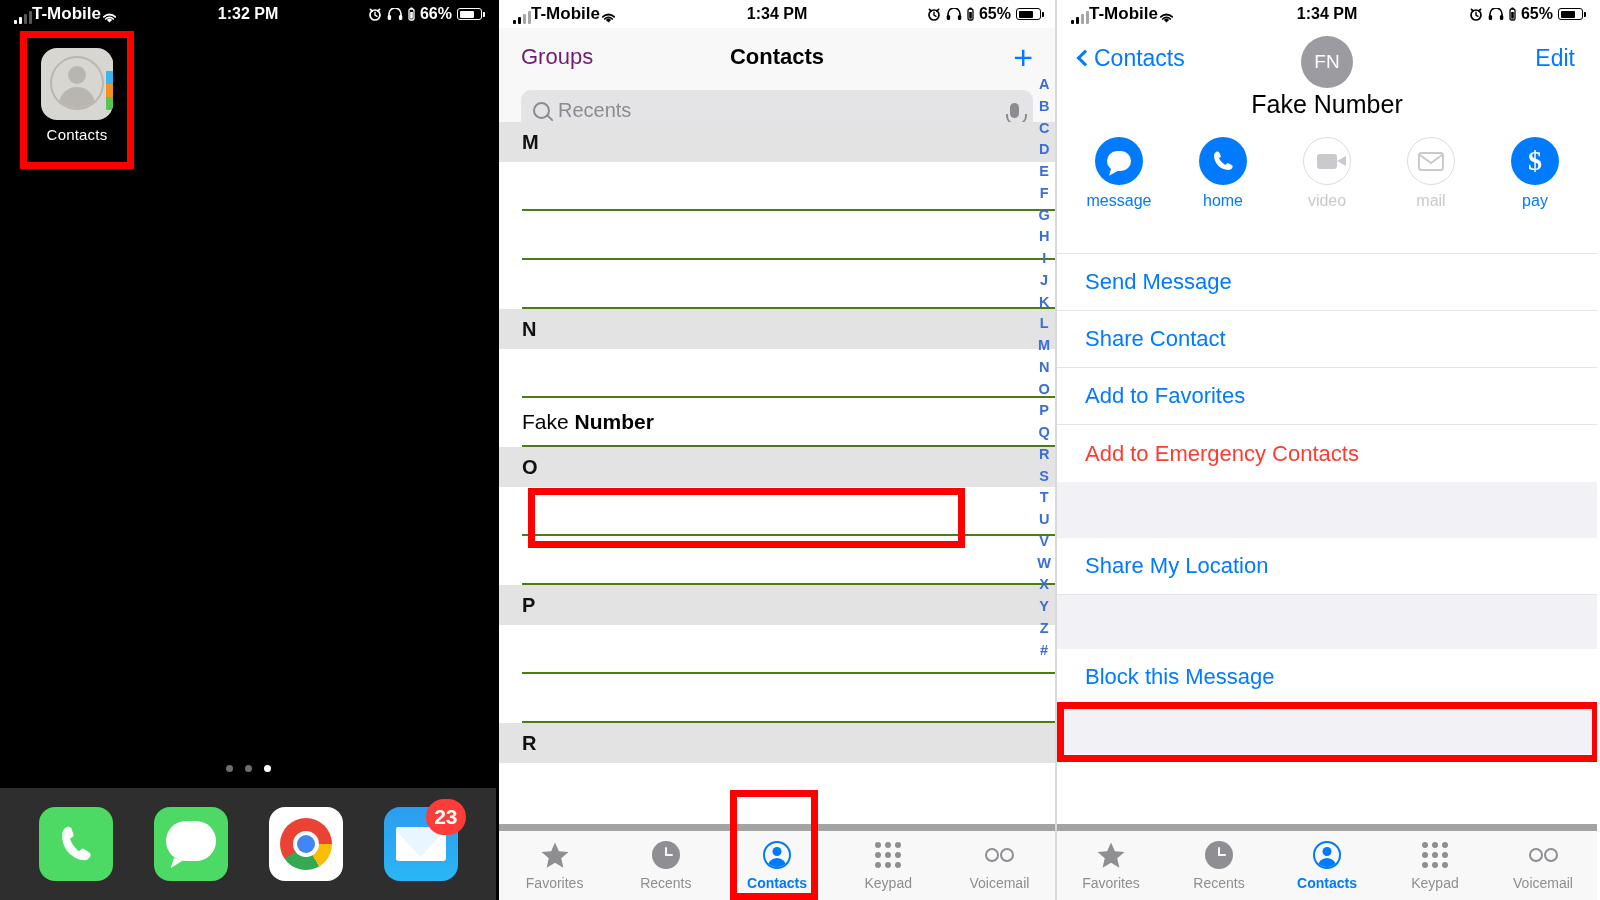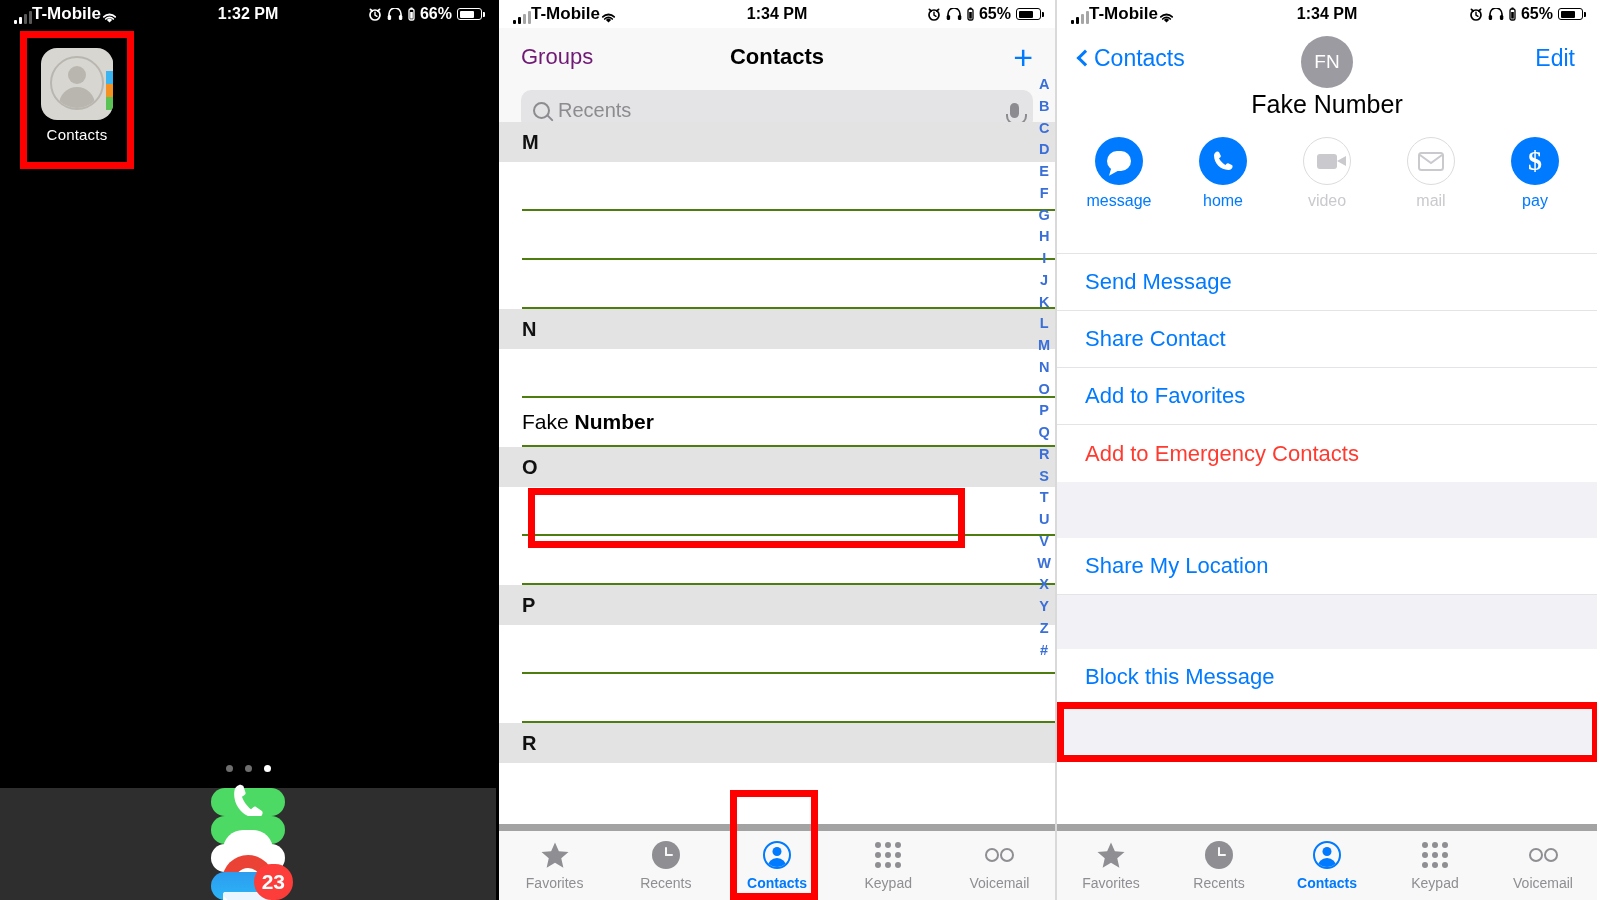--- a/index.html
+++ b/index.html
@@ -51,21 +51,21 @@
      border:2px solid #b9b6b0;overflow:hidden;}
   .avatar-glyph .head{position:absolute;left:50%;top:8px;transform:translateX(-50%);width:18px;height:18px;border-radius:50%;background:#b9b6b0;}
   .avatar-glyph .body{position:absolute;left:50%;top:29px;transform:translateX(-50%);width:36px;height:30px;border-radius:18px 18px 0 0;background:#b9b6b0;}
   .app-label{color:#fff;font-size:15px;margin-top:6px;letter-spacing:.2px;}
 
   .page-dots{position:absolute;left:0;right:0;bottom:128px;display:flex;justify-content:center;gap:12px;}
   .page-dots i{width:7px;height:7px;border-radius:50%;background:#6e6e6e;display:block;}
   .page-dots i.on{background:#fff;}
 
   .dock{position:absolute;left:0;right:0;bottom:0;height:112px;background:#2e2e2e;
-    display:flex;align-items:center;justify-content:space-around;padding:0 18px;flex-direction:column;}
+    display:flex;align-items:center;justify-content:space-around;padding:0 18px;}
   .dock-app{width:74px;height:74px;border-radius:16px;position:relative;}
   .dock-phone{background:#4cd964;}
   .dock-msg{background:#4cd964;}
   .dock-chrome{background:#fff;}
   .dock-mail{background:linear-gradient(#2d9cf0,#29b6f6);}
   .phone-glyph{position:absolute;left:50%;top:50%;transform:translate(-50%,-50%) rotate(8deg);
     width:40px;height:40px;}
   .msg-bubble{position:absolute;left:12px;top:14px;width:50px;height:40px;border-radius:22px;background:#fff;}
   .msg-bubble::after{content:"";position:absolute;left:6px;bottom:-9px;width:0;height:0;
     border-left:9px solid #fff;border-bottom:11px solid transparent;transform:rotate(18deg);}

